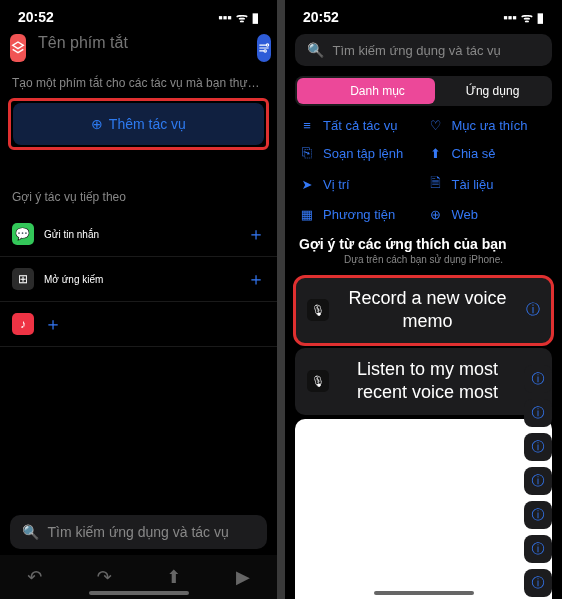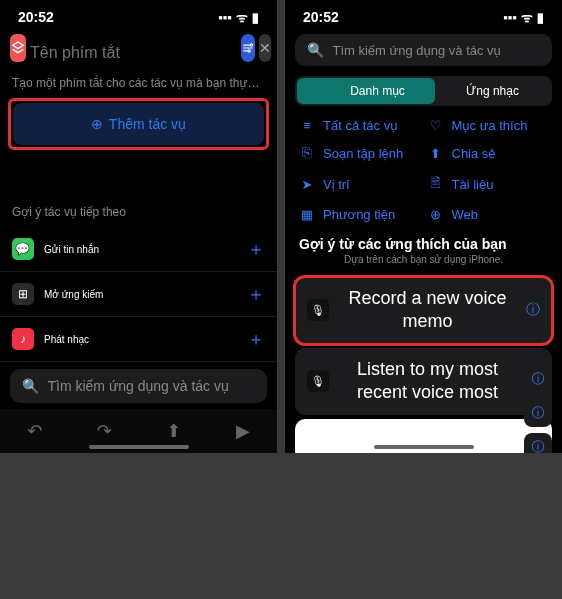--- a/index.html
+++ b/index.html
@@ -8,42 +8,42 @@
   font-family: -apple-system, BlinkMacSystemFont, "Segoe UI", sans-serif;
   display: flex;
   gap: 8px;
   width: 562px;
   height: 599px;
   overflow: hidden;
 }
 .phone {
   background: #000;
   width: 277px;
-  height: 453px;
+  height: 599px;
   position: relative;
   color: #fff;
   overflow: hidden;
 }
 .status-bar {
   display: flex;
   justify-content: space-between;
   align-items: center;
   padding: 8px 18px 2px;
   font-size: 14px;
   font-weight: 600;
 }
 .status-right { display: flex; gap: 4px; align-items: center; }
 .status-right span { font-size: 13px; }
 
 
 .header-left {
   display: flex;
-  align-items: flex-end;
+  align-items: flex-start;
   padding: 6px 10px;
-  gap: 4px;
+  gap: 12px;
 }
 .app-icon {
   width: 28px;
   height: 28px;
   background: #f05454;
   border-radius: 6px;
   display: flex;
   align-items: center;
   justify-content: center;
   font-size: 14px;
@@ -92,21 +92,21 @@
   font-weight: 500;
   display: flex;
   align-items: center;
   justify-content: center;
   gap: 6px;
 }
 .section-label {
   color: #888;
   font-size: 12px;
   padding: 0 12px;
-  margin-top: 55px;
+  margin-top: 40px;
   margin-bottom: 8px;
 }
 .suggestion-item {
   display: flex;
   align-items: center;
   padding: 10px 12px;
   gap: 10px;
   border-bottom: 1px solid #1a1a1a;
 }
 .sug-icon {
@@ -182,21 +182,21 @@
   padding: 2px;
 }
 .seg-item {
   flex: 1;
   text-align: center;
   padding: 6px 0;
   font-size: 12px;
   color: #fff;
   border-radius: 6px;
 }
-.seg-item.active { background: #0f766e; padding-left: 23px; }
+.seg-item.active { background: #ec4899; padding-left: 23px; }
 .cat-grid {
   padding: 0 14px;
   display: grid;
   grid-template-columns: 1fr 1fr;
   row-gap: 12px;
   column-gap: 8px;
 }
 .cat-item {
   display: flex;
   align-items: center;
@@ -313,21 +313,20 @@
     <div class="sug-text">Gửi tin nhắn</div>
     <div class="plus-icon">＋</div>
   </div>
   <div class="suggestion-item">
     <div class="sug-icon dark">⊞</div>
     <div class="sug-text">Mở ứng kiếm</div>
     <div class="plus-icon">＋</div>
   </div>
   <div class="suggestion-item">
     <div class="sug-icon red">♪</div>
-    <div class="sug-text">Phát nhạc</div>
     <div class="plus-icon">＋</div>
   </div>
 
   <div class="search-bar">
     <span class="magnify">🔍</span>
     <span>Tìm kiếm ứng dụng và tác vụ</span>
   </div>
 
   <div class="bottom-toolbar">
     <span class="icon">↶</span>
@@ -348,21 +347,21 @@
     </div>
   </div>
 
   <div class="search-top">
     <span class="magnify">🔍</span>
     <span>Tìm kiếm ứng dụng và tác vụ</span>
   </div>
 
   <div class="seg-control">
     <div class="seg-item active">Danh mục</div>
-    <div class="seg-item">Ứng nhạc</div>
+    <div class="seg-item">Ứng dụng</div>
   </div>
 
   <div class="cat-grid">
     <div class="cat-item">
         <span class="ci">≡</span>
         <span>Tất cả tác vụ</span>
       </div>
     <div class="cat-item">
         <span class="ci">♡</span>
         <span>Mục ưa thích</span>

